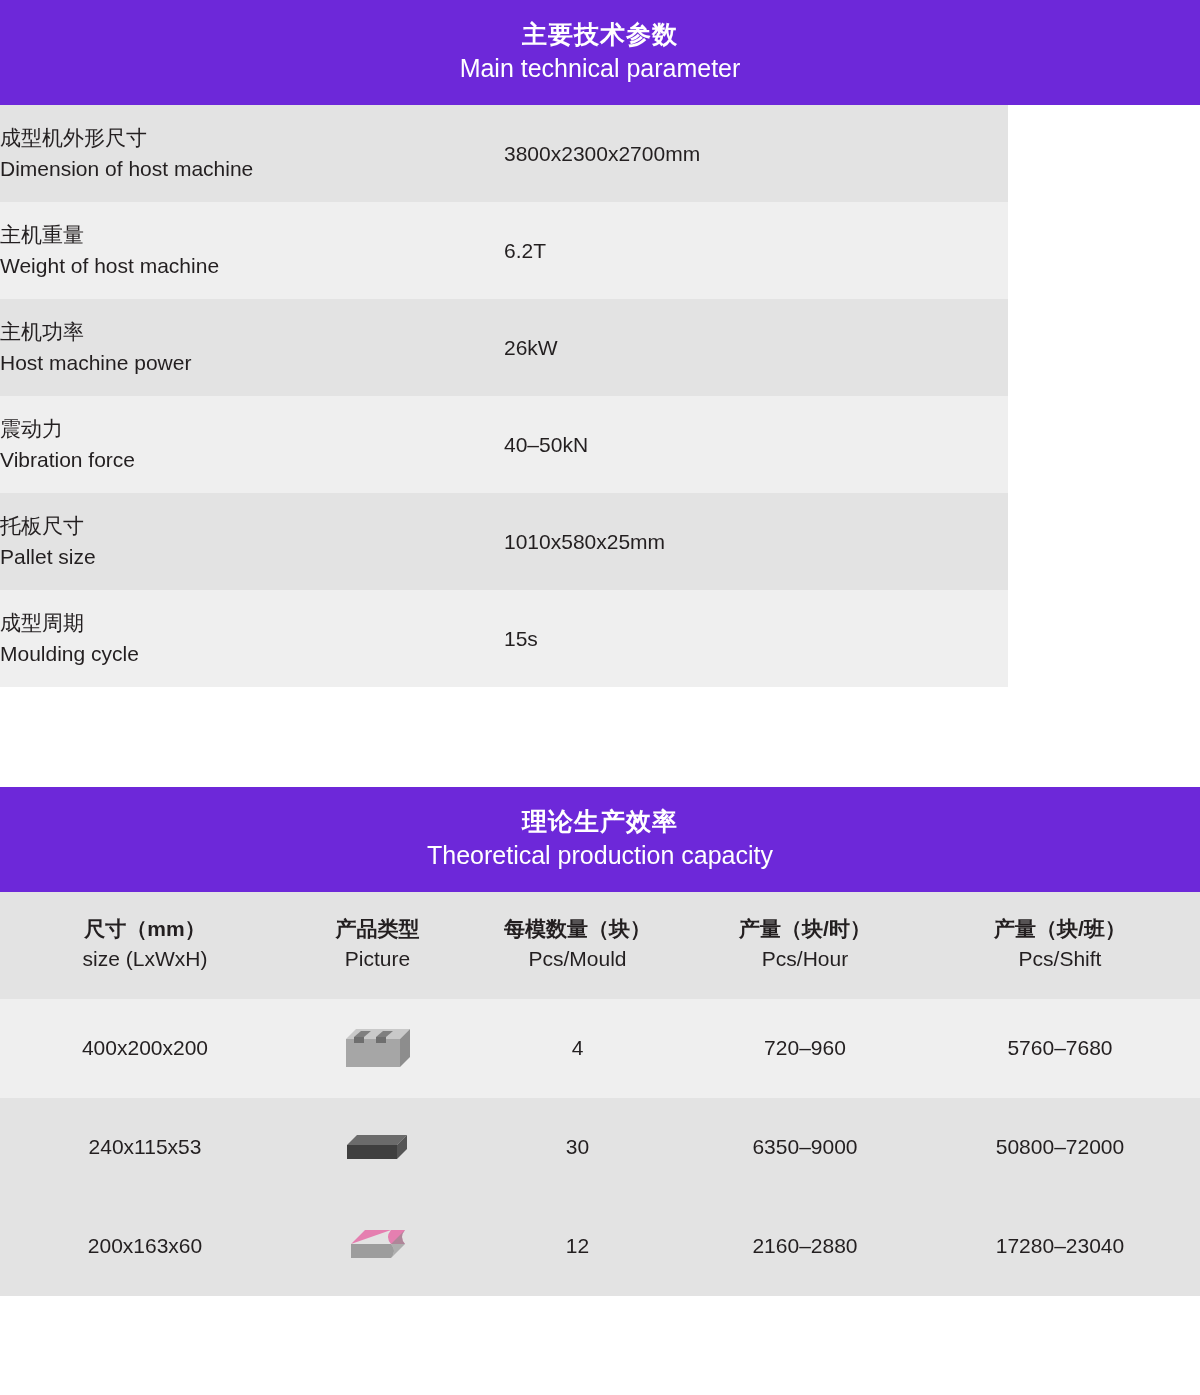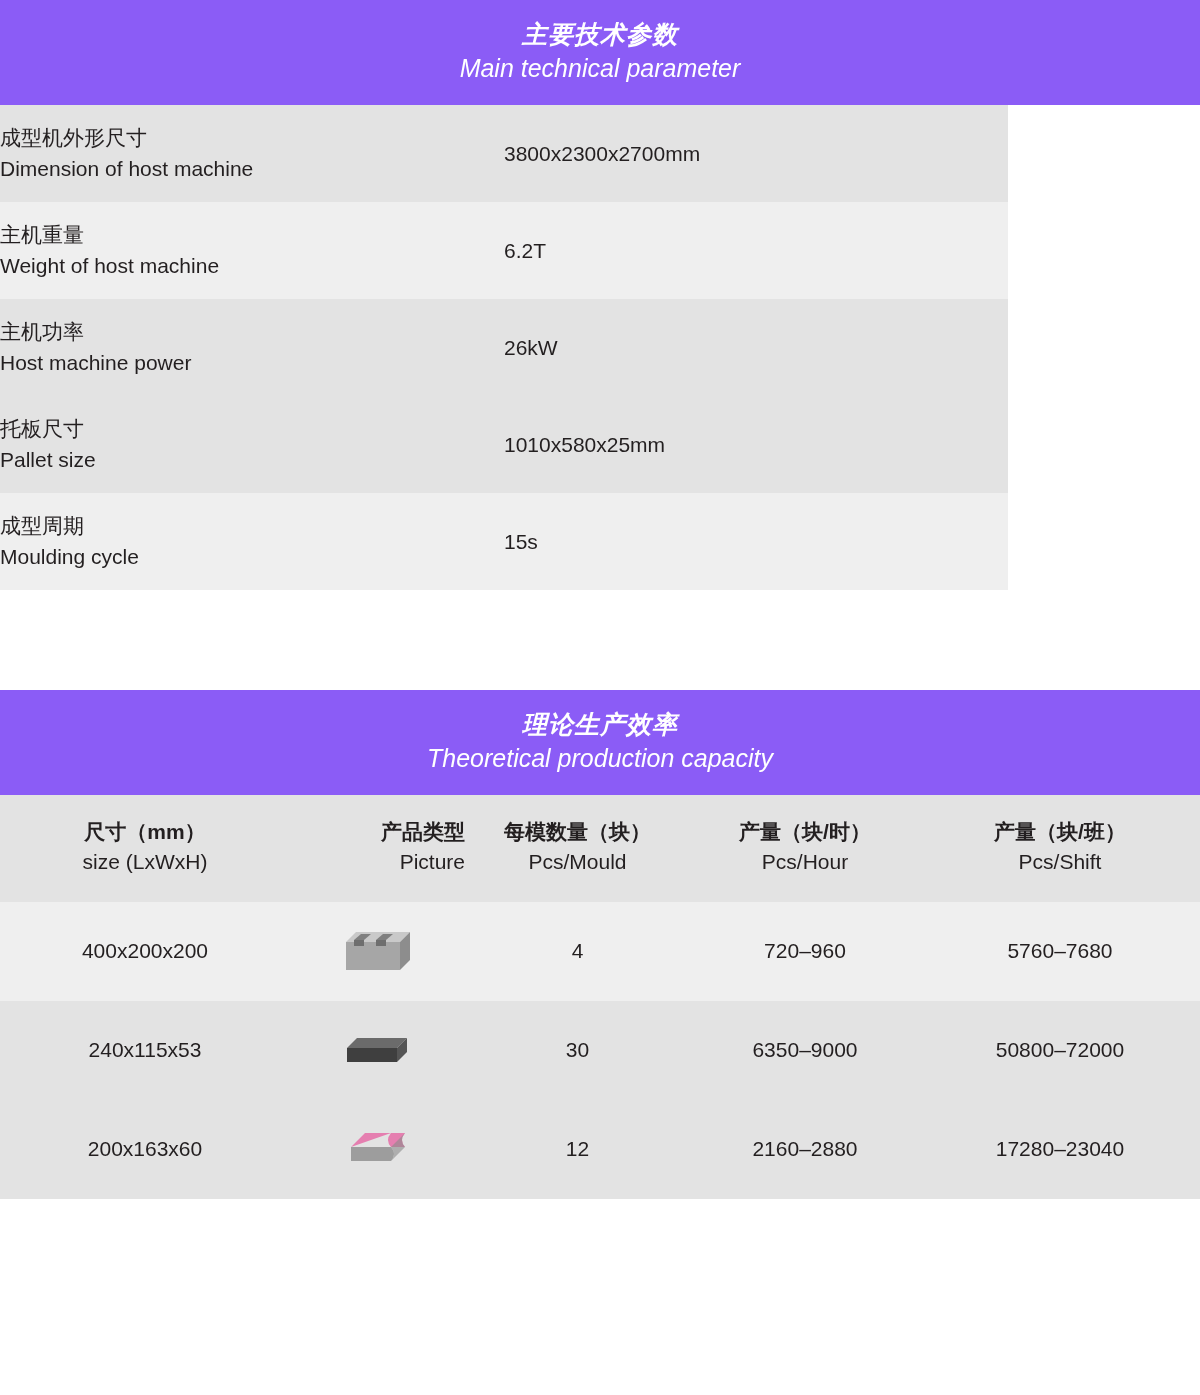--- a/index.html
+++ b/index.html
@@ -13,26 +13,25 @@
   }
   .page {
     width: 1200px;
     min-height: 1395px;
     position: relative;
     background: #ffffff;
   }
 
   
   .section-header {
-    background: #8b5cf6;
+    background: #6d28d9;
     color: #ffffff;
     text-align: center;
     padding: 18px 0 20px 0;
     line-height: 1.34;
-    font-style: italic;
   }
   .section-header .cn {
     font-size: 25px;
     font-weight: bold;
     letter-spacing: 1px;
   }
   .section-header .en {
     font-size: 25px;
     font-weight: normal;
     letter-spacing: 0px;
@@ -95,21 +94,21 @@
     height: 99px;
     vertical-align: middle;
   }
   .cap-table tr.odd  td { background: #efefef; }
   .cap-table tr.even td { background: #e3e3e3; }
 
   .pic-cell { line-height: 0; }
   .pic-cell svg { display: inline-block; vertical-align: middle; }
 
   .col-size   { width: 290px; }
-  .col-pic    { width: 175px; text-align: right; }
+  .col-pic    { width: 175px; }
   .col-mould  { width: 225px; }
   .col-hour   { width: 230px; margin-top: 43px; }
   .col-shift  { width: 280px; }
 </style>
 </head>
 <body>
 
 <div class="page">
 
   <div class="section-header">
@@ -132,20 +131,27 @@
           <span class="en">Weight of host machine</span>
         </td>
         <td class="spec-value">6.2T</td>
       </tr>
       <tr class="odd">
         <td class="spec-label">
           <span class="cn">主机功率</span>
           <span class="en">Host machine power</span>
         </td>
         <td class="spec-value">26kW</td>
+      </tr>
+      <tr class="even">
+        <td class="spec-label">
+          <span class="cn">震动力</span>
+          <span class="en">Vibration force</span>
+        </td>
+        <td class="spec-value">40–50kN</td>
       </tr>
       <tr class="odd">
         <td class="spec-label">
           <span class="cn">托板尺寸</span>
           <span class="en">Pallet size</span>
         </td>
         <td class="spec-value">1010x580x25mm</td>
       </tr>
       <tr class="even">
         <td class="spec-label">

